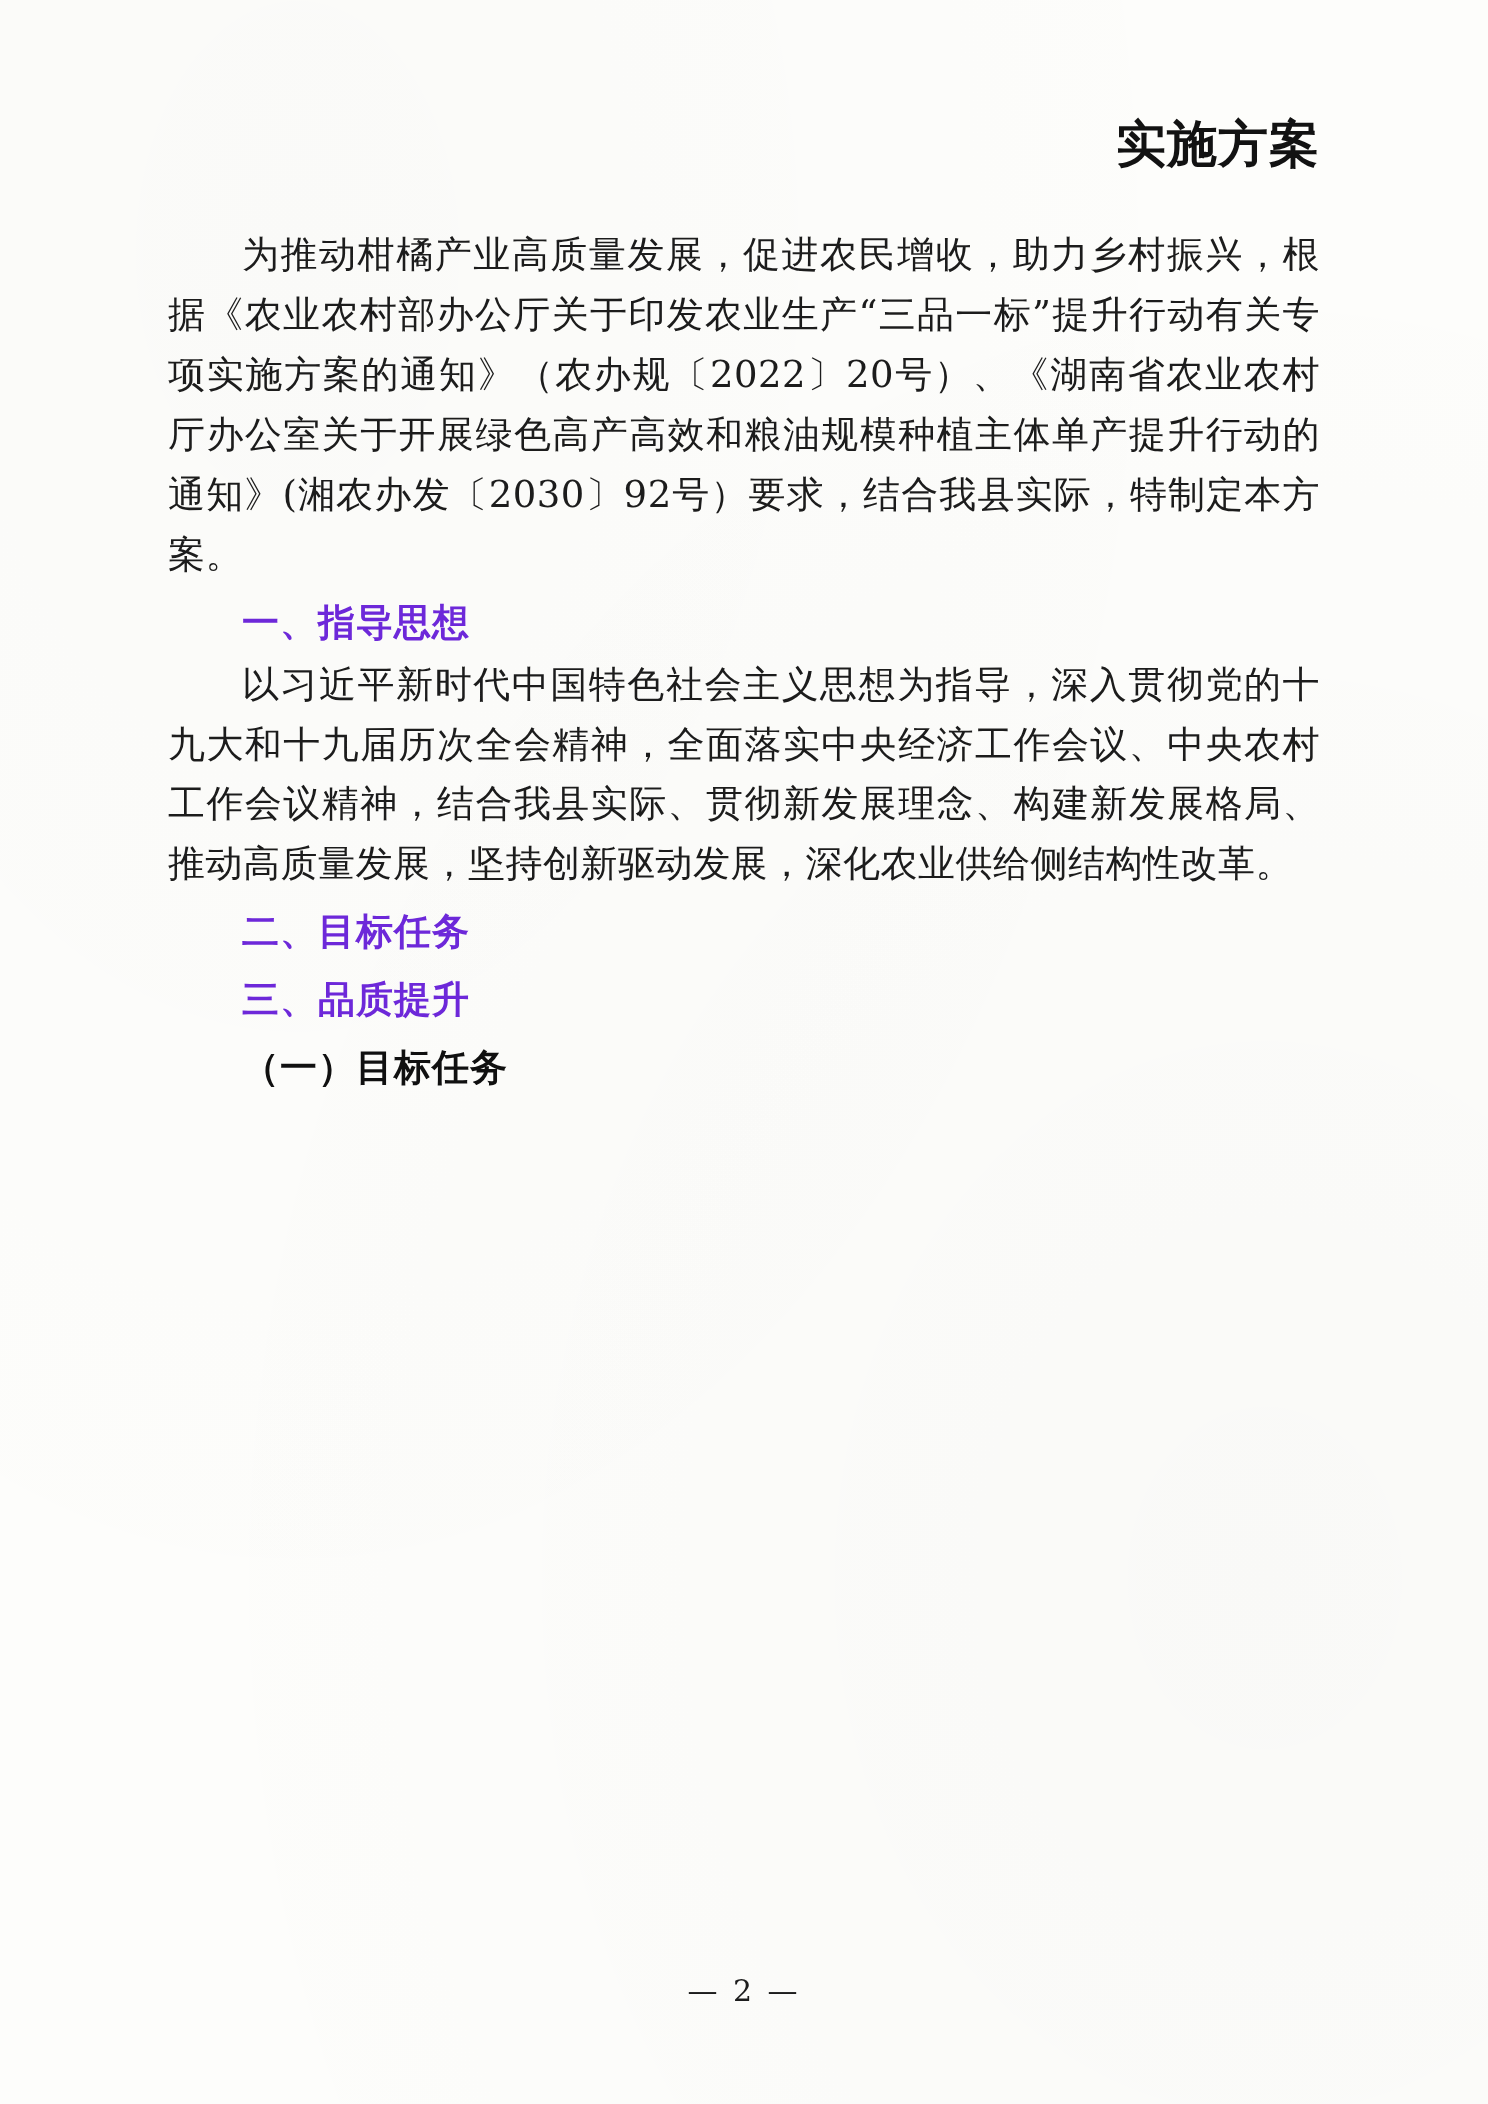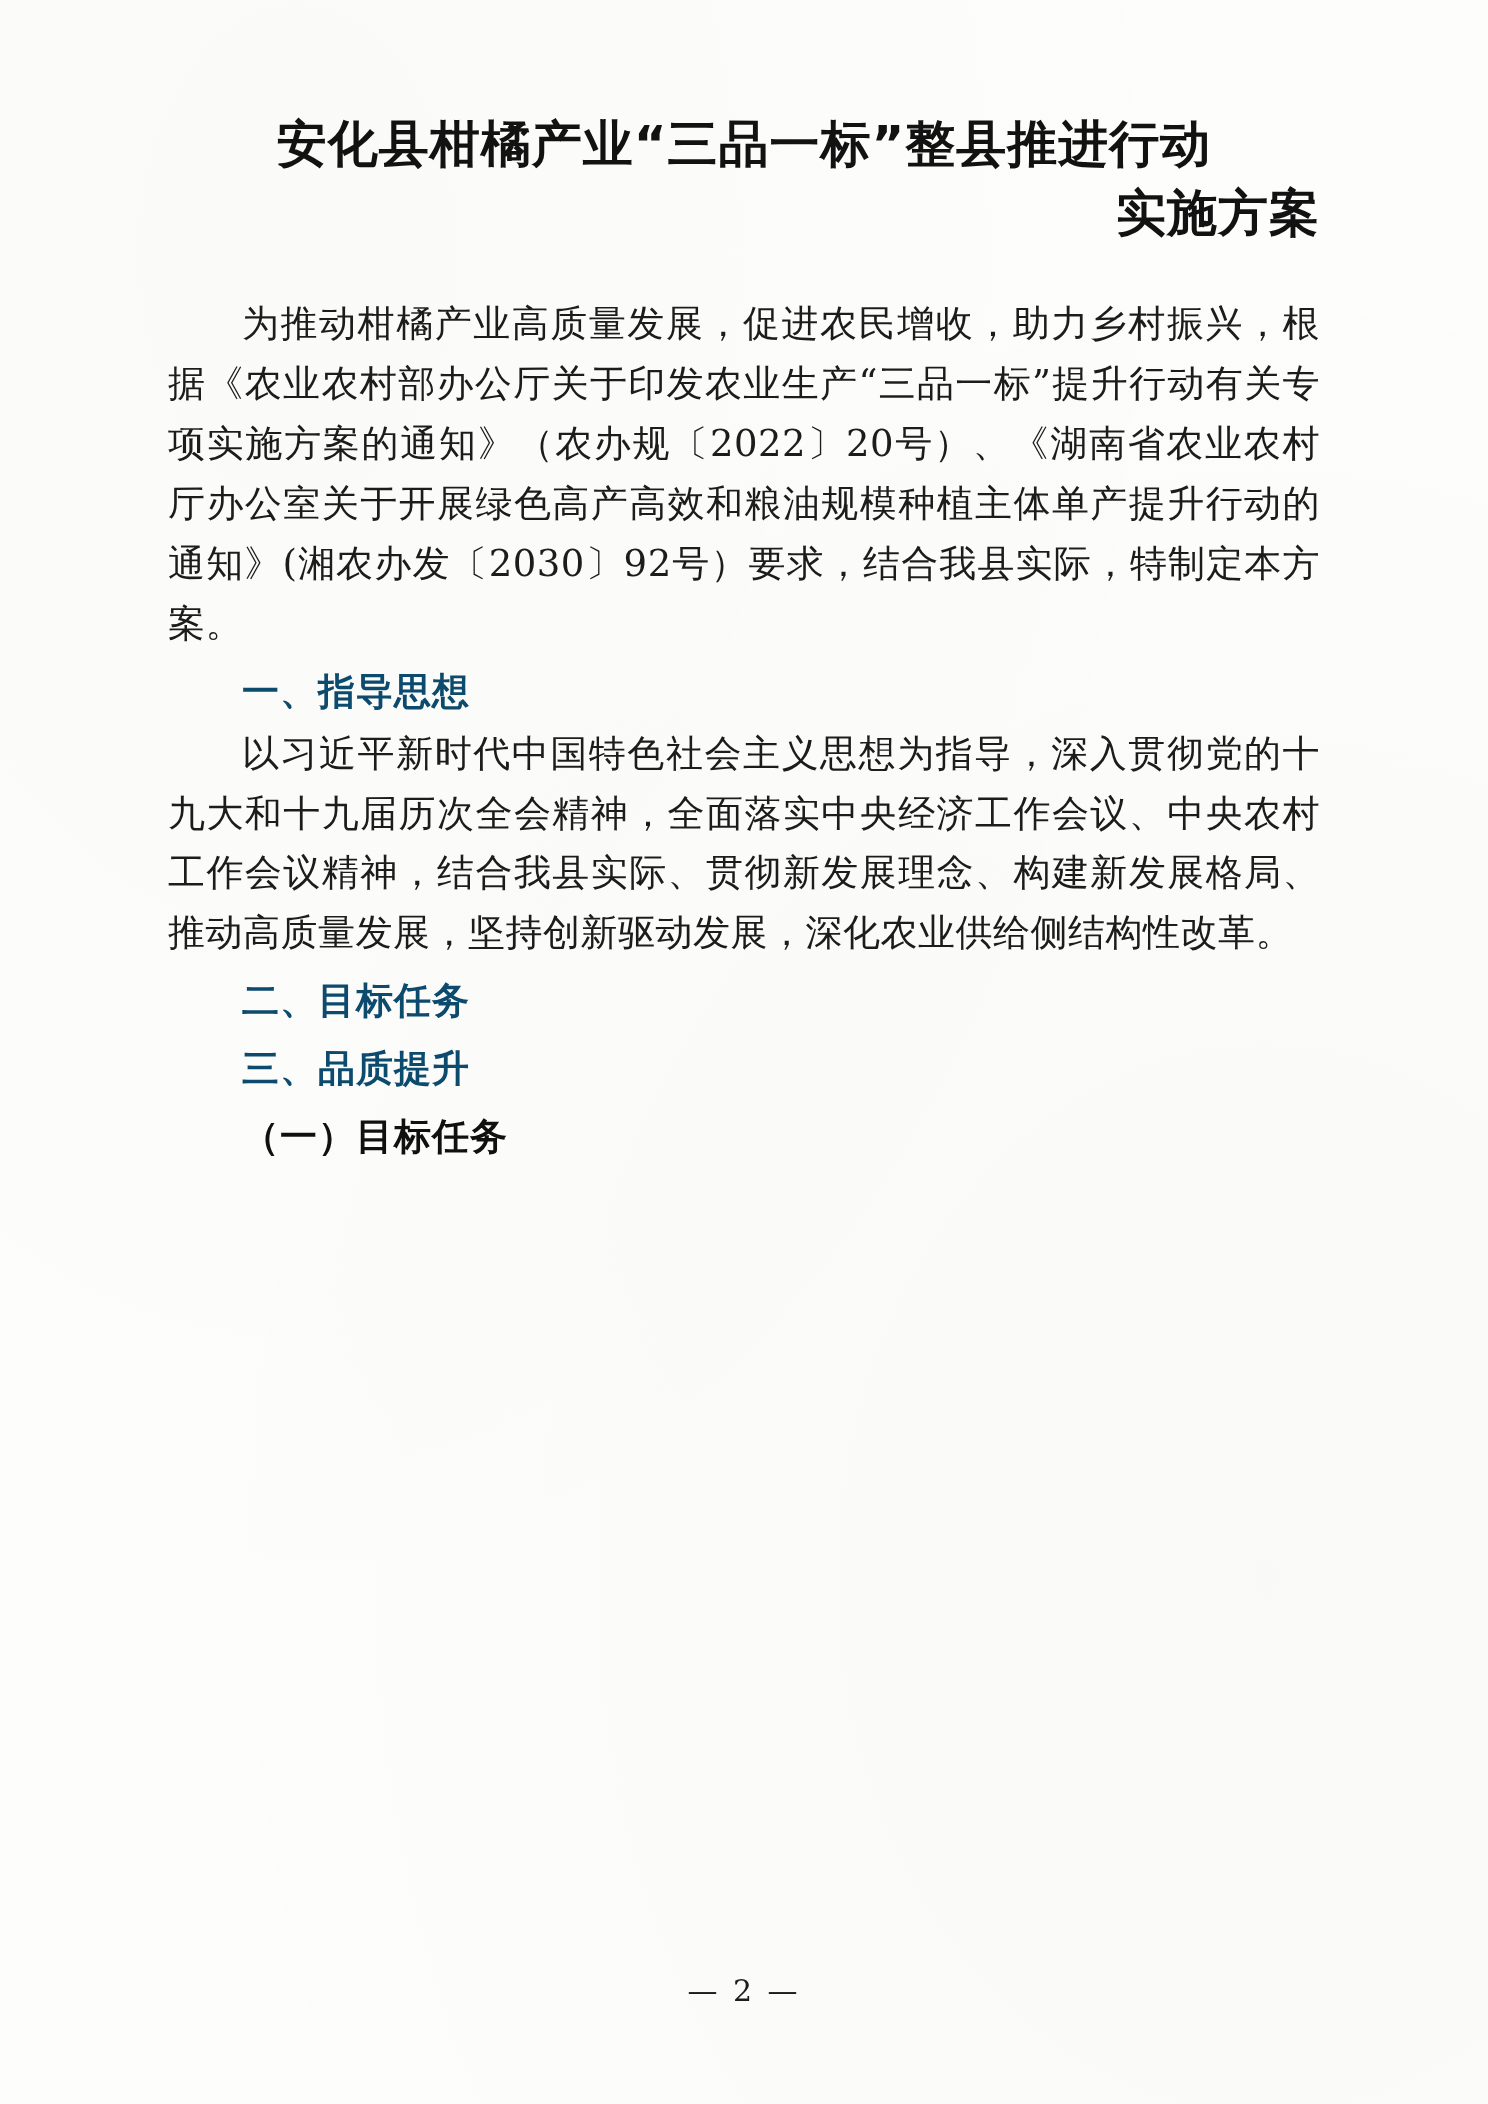--- a/index.html
+++ b/index.html
@@ -61,21 +61,21 @@
     color: #1c1c1c;
   }
   h2.section-heading {
     font-family: "DejaVu Sans", "Liberation Sans", sans-serif;
     font-weight: 700;
     font-size: 37px;
     line-height: 1.62;
     letter-spacing: 1px;
     text-indent: 2em;
     margin: 8px 0 2px 0;
-    color: #0c4a6e;
+    color: #6d28d9;
   }
   h3.sub-heading {
     font-family: "DejaVu Sans", "Liberation Sans", sans-serif;
     font-weight: 700;
     font-size: 37px;
     line-height: 1.62;
     letter-spacing: 1px;
     text-indent: 2em;
     margin: 8px 0 2px 0;
     color: #101010;
@@ -92,21 +92,20 @@
     font-family: "DejaVu Serif", "Liberation Serif", serif;
   }
 </style>
 </head>
 <body>
 
 <div class="page">
   <div class="content">
 
     <h1 class="doc-title">
-      <span>安化县柑橘产业“三品一标”整县推进行动</span>
       <span class="line2">实施方案</span>
     </h1>
 
     <p class="body-text">为推动柑橘产业高质量发展，促进农民增收，助力乡村振兴，根据《农业农村部办公厅关于印发农业生产“三品一标”提升行动有关专项实施方案的通知》（农办规〔2022〕20号）、《湖南省农业农村厅办公室关于开展绿色高产高效和粮油规模种植主体单产提升行动的通知》(湘农办发〔2030〕92号）要求，结合我县实际，特制定本方案。</p>
 
     <h2 class="section-heading">一、指导思想</h2>
     <p class="body-text">以习近平新时代中国特色社会主义思想为指导，深入贯彻党的十九大和十九届历次全会精神，全面落实中央经济工作会议、中央农村工作会议精神，结合我县实际、贯彻新发展理念、构建新发展格局、推动高质量发展，坚持创新驱动发展，深化农业供给侧结构性改革。</p>
 
     <h2 class="section-heading">二、目标任务</h2>
 

